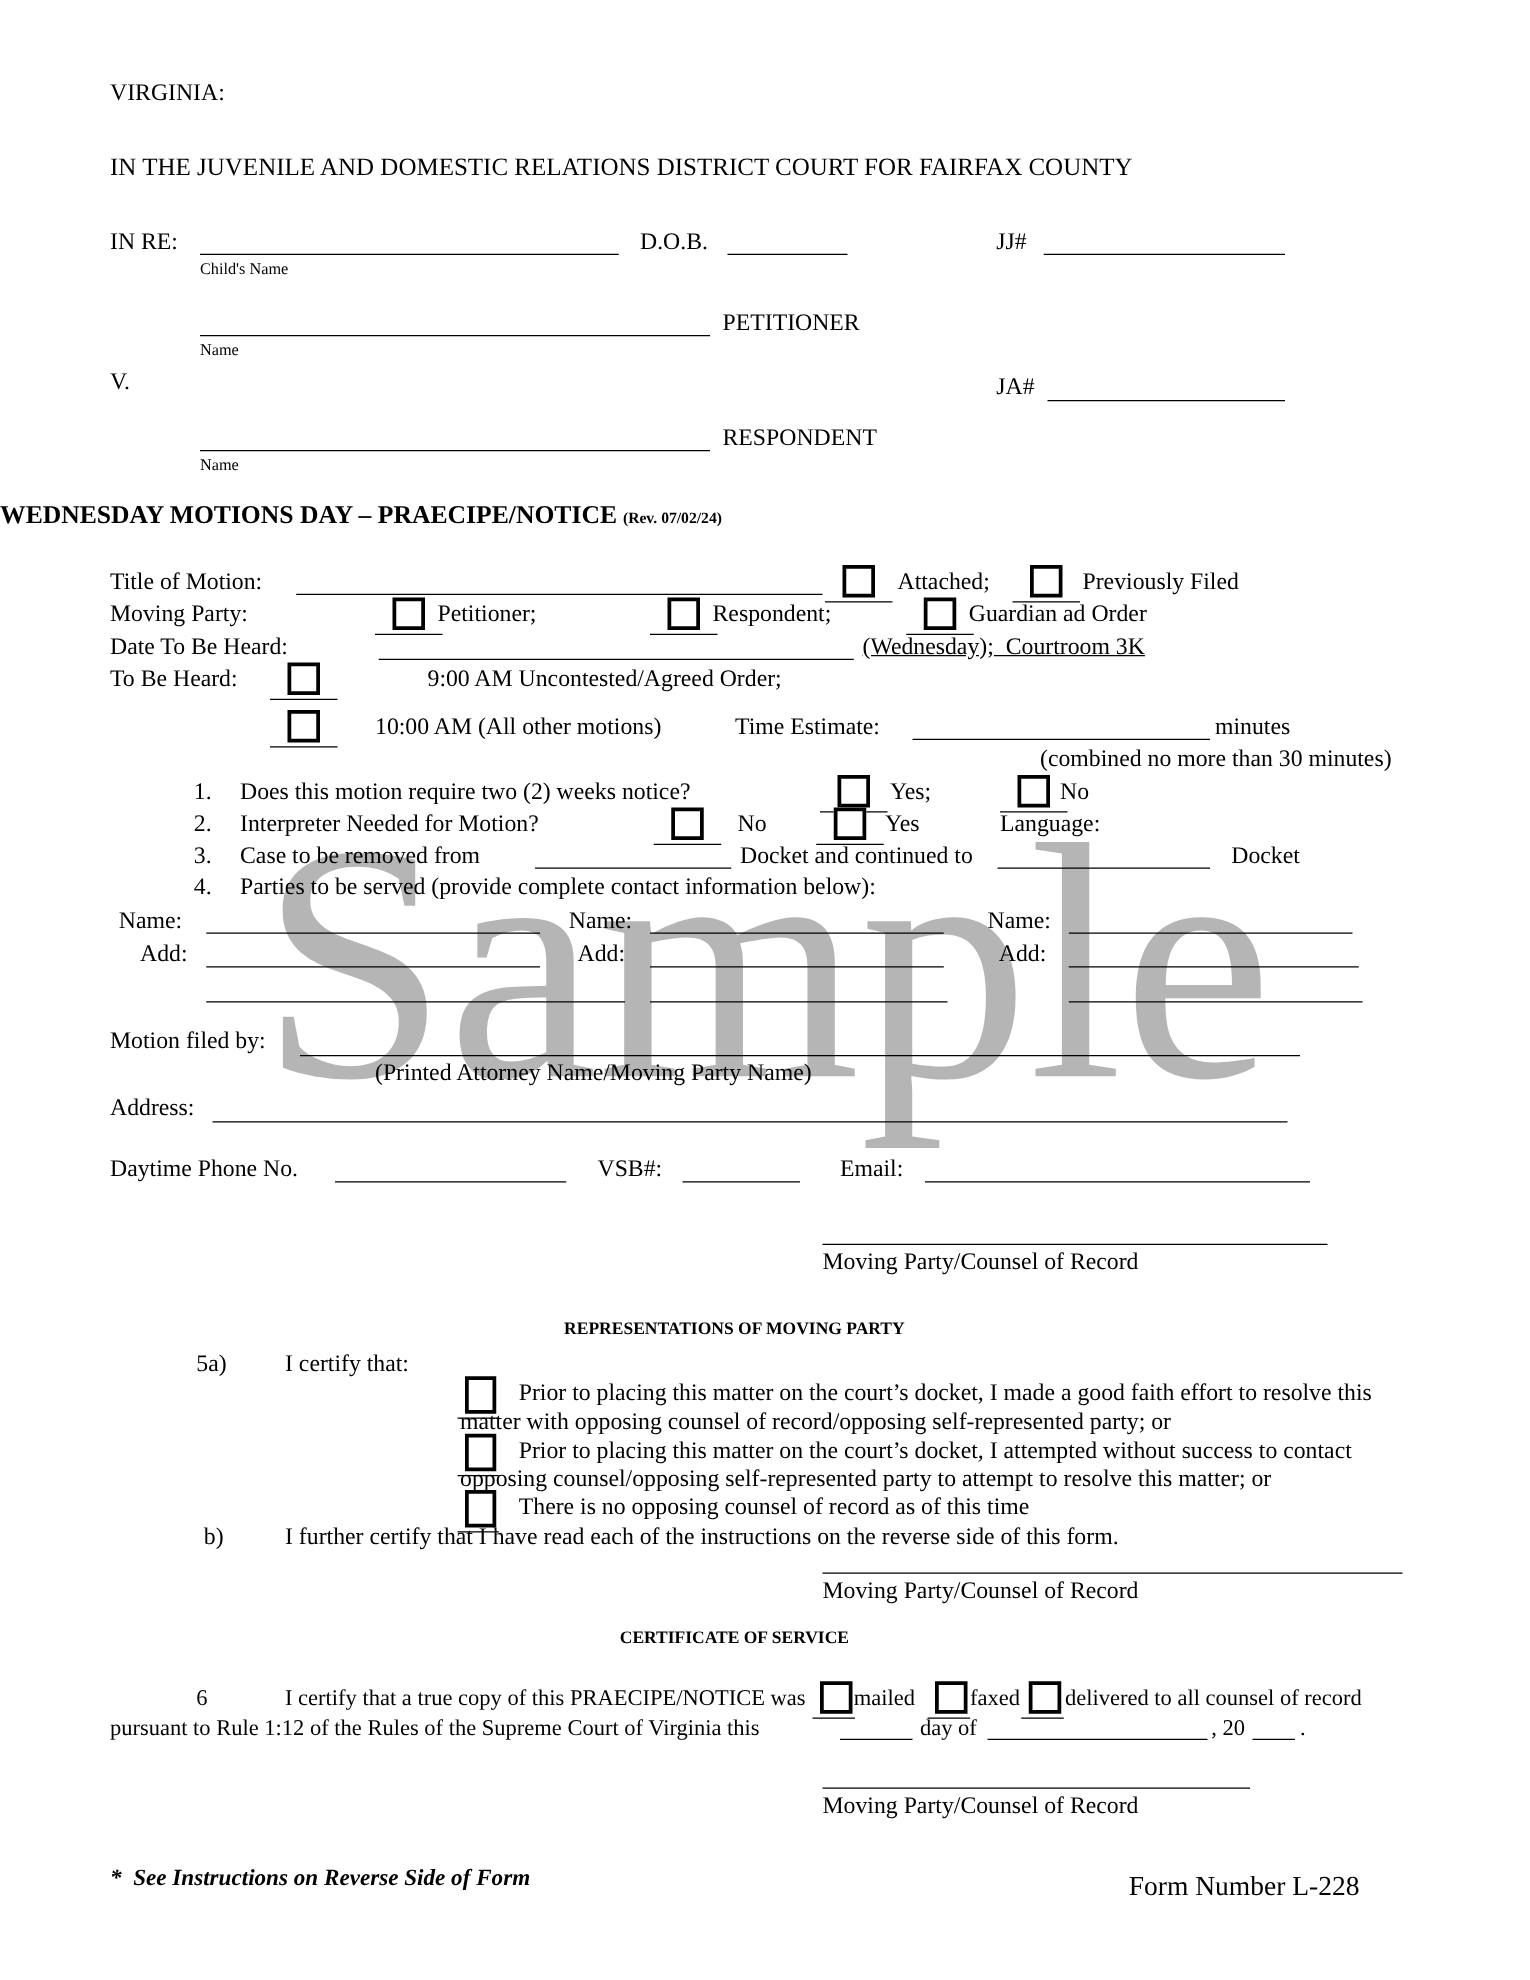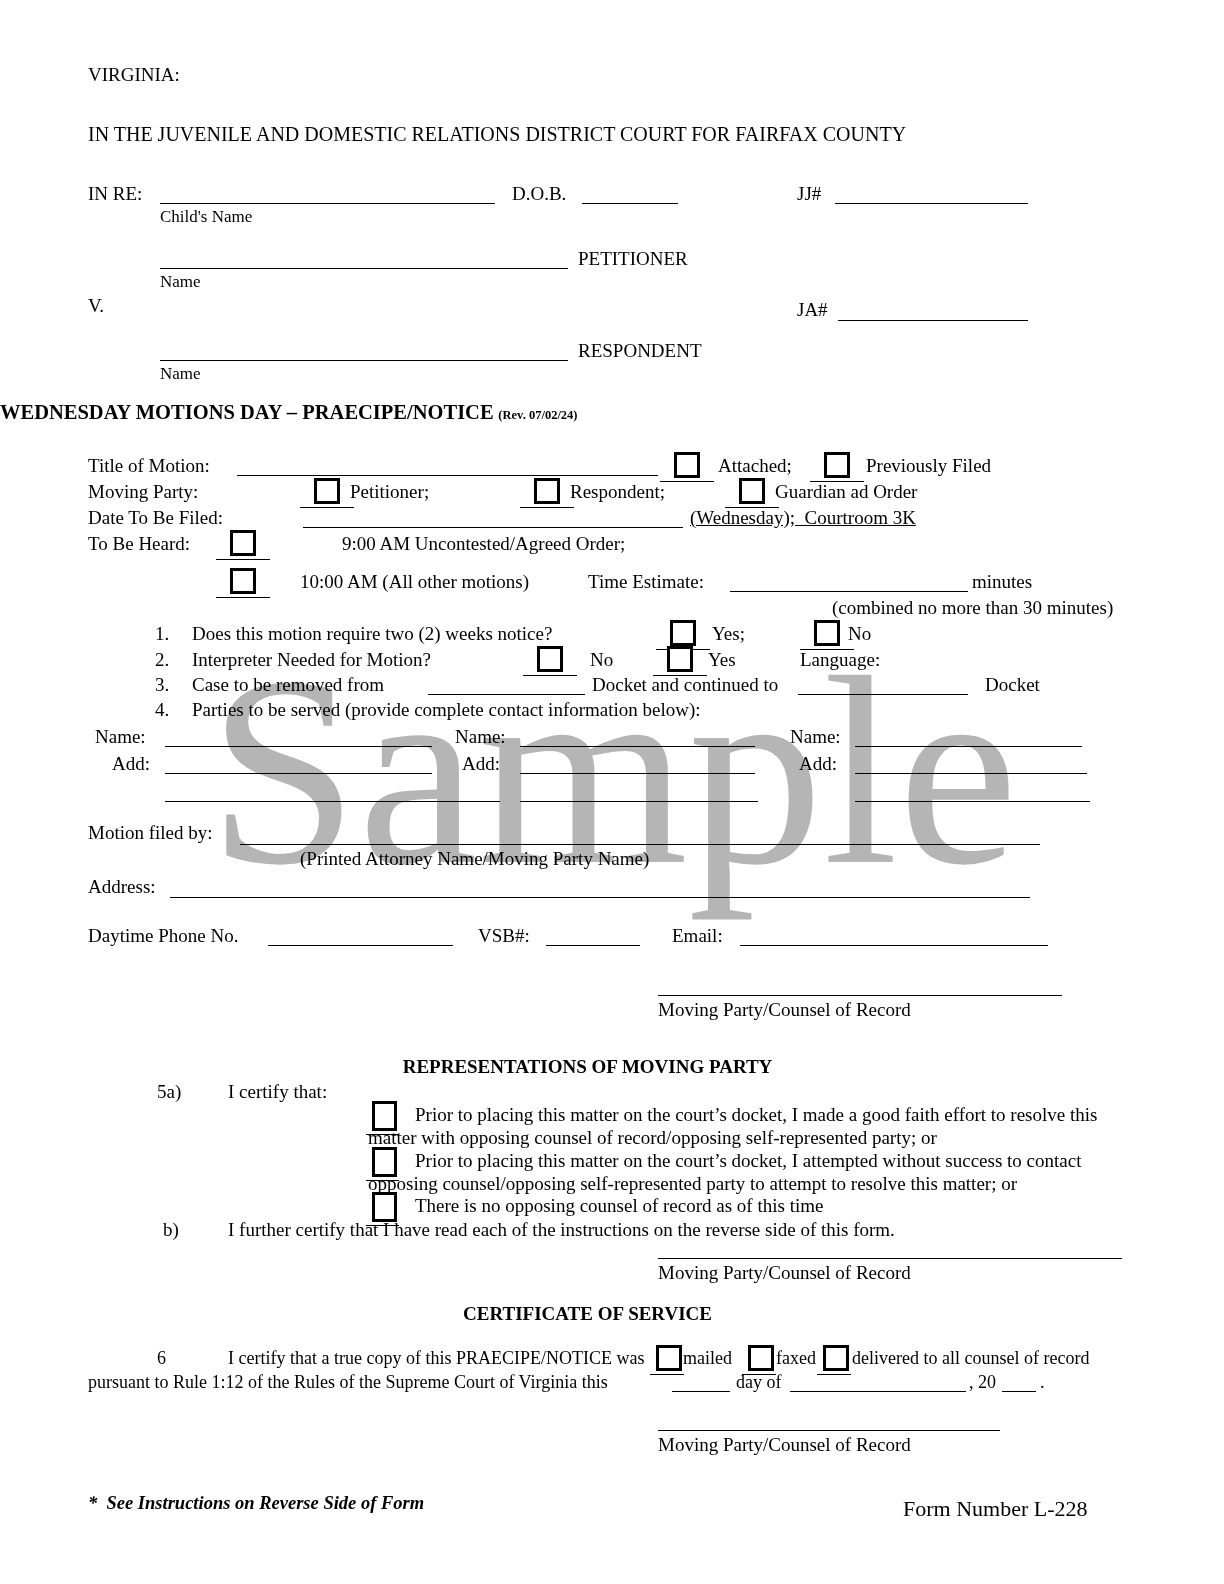--- a/index.html
+++ b/index.html
@@ -8,25 +8,25 @@
     width:1224px;height:1584px;
     margin:0 auto;
     background:#ffffff;
     font-family:"Liberation Serif", serif;
     color:#000;
     overflow:hidden;
   }
   .t{position:absolute;white-space:pre;font-size:19px;line-height:1.2;z-index:2;}
   .b{font-weight:bold;}
   .i{font-style:italic;}
-  .sm{font-size:17px;}
+  .sm{font-size:13px;}
   .cap{font-size:20px;}
   .tt{font-size:20.5px;}
   .rev{font-size:12.5px;}
-  .h17{font-size:19px;}
+  .h17{font-size:14px;}
   .f18{font-size:18px;}
   .f22{font-size:22px;}
   .ctr{left:0;width:1175px;text-align:center;white-space:normal;}
   .ctrw{left:0;width:1224px;text-align:left;white-space:normal;}
   .fld{position:absolute;height:0;border-bottom:1.8px solid #000;z-index:2;}
   .cbx{position:absolute;width:20px;height:20px;border:3px solid #000;background:#fff;z-index:2;}
   .cbx::after{content:"";position:absolute;left:-17px;right:-17px;bottom:-7px;border-bottom:1.8px solid #000;}
   .cbx.narrow::after{left:-9px;right:-5px;}
   .cbx.tall{width:19px;height:24px;}
   #watermark{
@@ -79,21 +79,21 @@
   <div class="t" style="left:866px;top:455px;">Previously Filed</div>
 
   <div class="t" style="left:88px;top:481px;">Moving Party:</div>
   <div class="cbx" style="left:314px;top:478px;"></div>
   <div class="t" style="left:350px;top:481px;">Petitioner;</div>
   <div class="cbx" style="left:534px;top:478px;"></div>
   <div class="t" style="left:570px;top:481px;">Respondent;</div>
   <div class="cbx" style="left:739px;top:478px;"></div>
   <div class="t" style="left:775px;top:481px;">Guardian ad Order</div>
 
-  <div class="t" style="left:88px;top:507px;">Date To Be Filed:</div>
+  <div class="t" style="left:88px;top:507px;">Date To Be Heard:</div>
   <div class="fld" style="left:303px;top:527px;width:380px;"></div>
   <div class="t" style="left:690px;top:507px;text-decoration:underline;">(Wednesday);  Courtroom 3K</div>
 
   <div class="t" style="left:88px;top:533px;">To Be Heard:</div>
   <div class="cbx" style="left:230px;top:530px;"></div>
   <div class="t" style="left:300px;top:533px;margin-left:42px;">9:00 AM Uncontested/Agreed Order;</div>
 
   <div class="cbx" style="left:230px;top:568px;"></div>
   <div class="t" style="left:300px;top:571px;">10:00 AM (All other motions)</div>
   <div class="t" style="left:588px;top:571px;">Time Estimate:</div>

